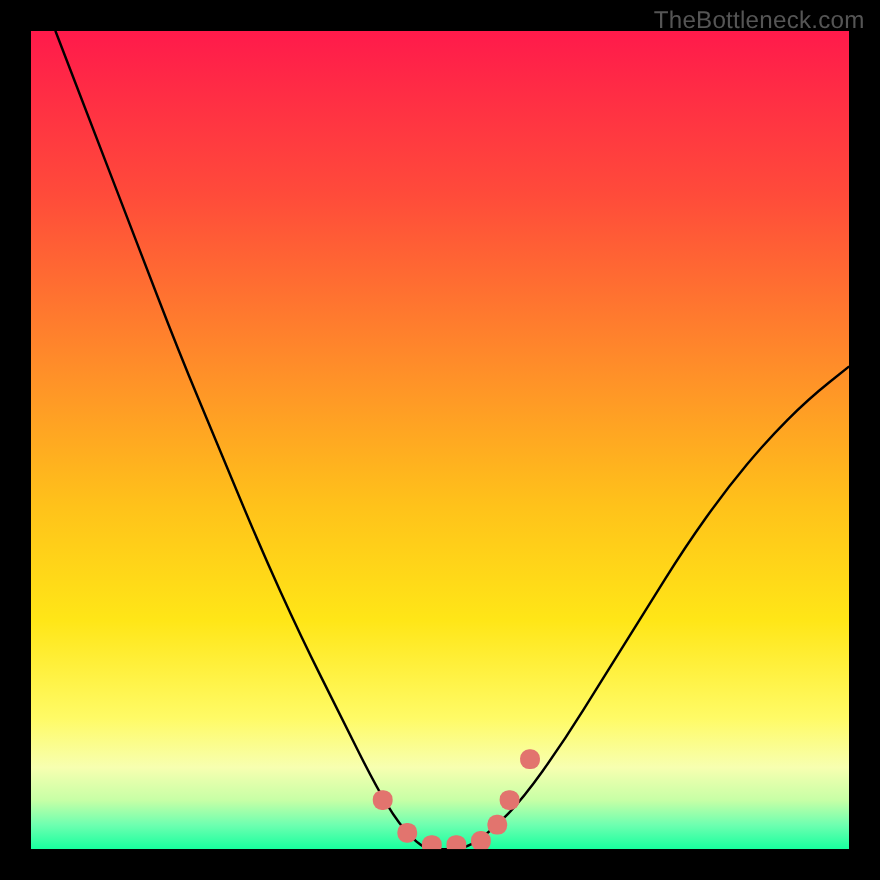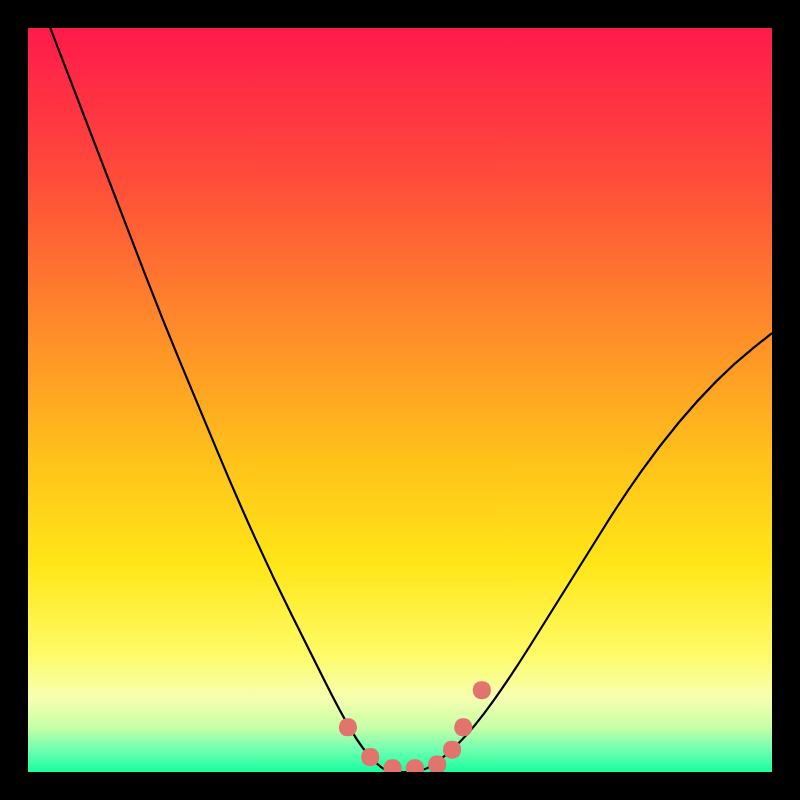--- a/index.html
+++ b/index.html
@@ -37,20 +37,21 @@
     font-weight: 400;
   }
   svg {
     display: block;
   }
 </style>
 </head>
 <body>
 
 <div class="frame">
+  <div class="watermark">TheBottleneck.com</div>
   <div class="plot-area">
     <svg id="chart-svg" width="744" height="744" viewBox="0 0 744 744">
       <defs>
         <linearGradient id="bg-grad" x1="0" y1="0" x2="0" y2="1">
             <stop offset="0%" stop-color="#ff1a4b"></stop>
             <stop offset="20%" stop-color="#ff4b3a"></stop>
             <stop offset="40%" stop-color="#ff8a2a"></stop>
             <stop offset="57.99999999999999%" stop-color="#ffc21a"></stop>
             <stop offset="72%" stop-color="#ffe617"></stop>
             <stop offset="84%" stop-color="#fffb66"></stop>

